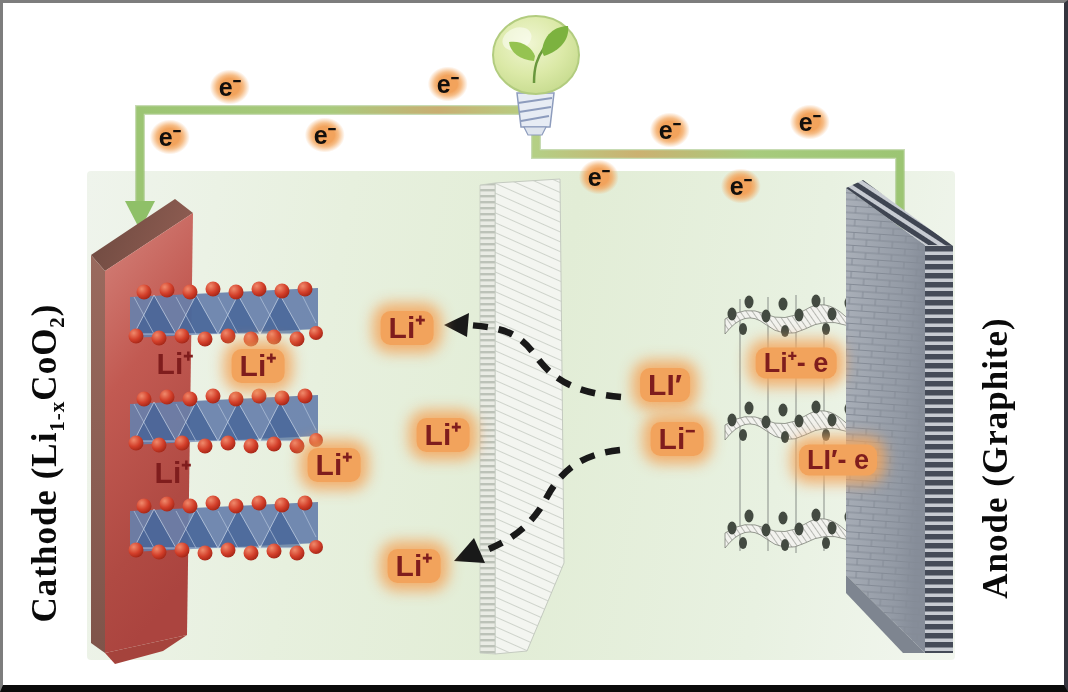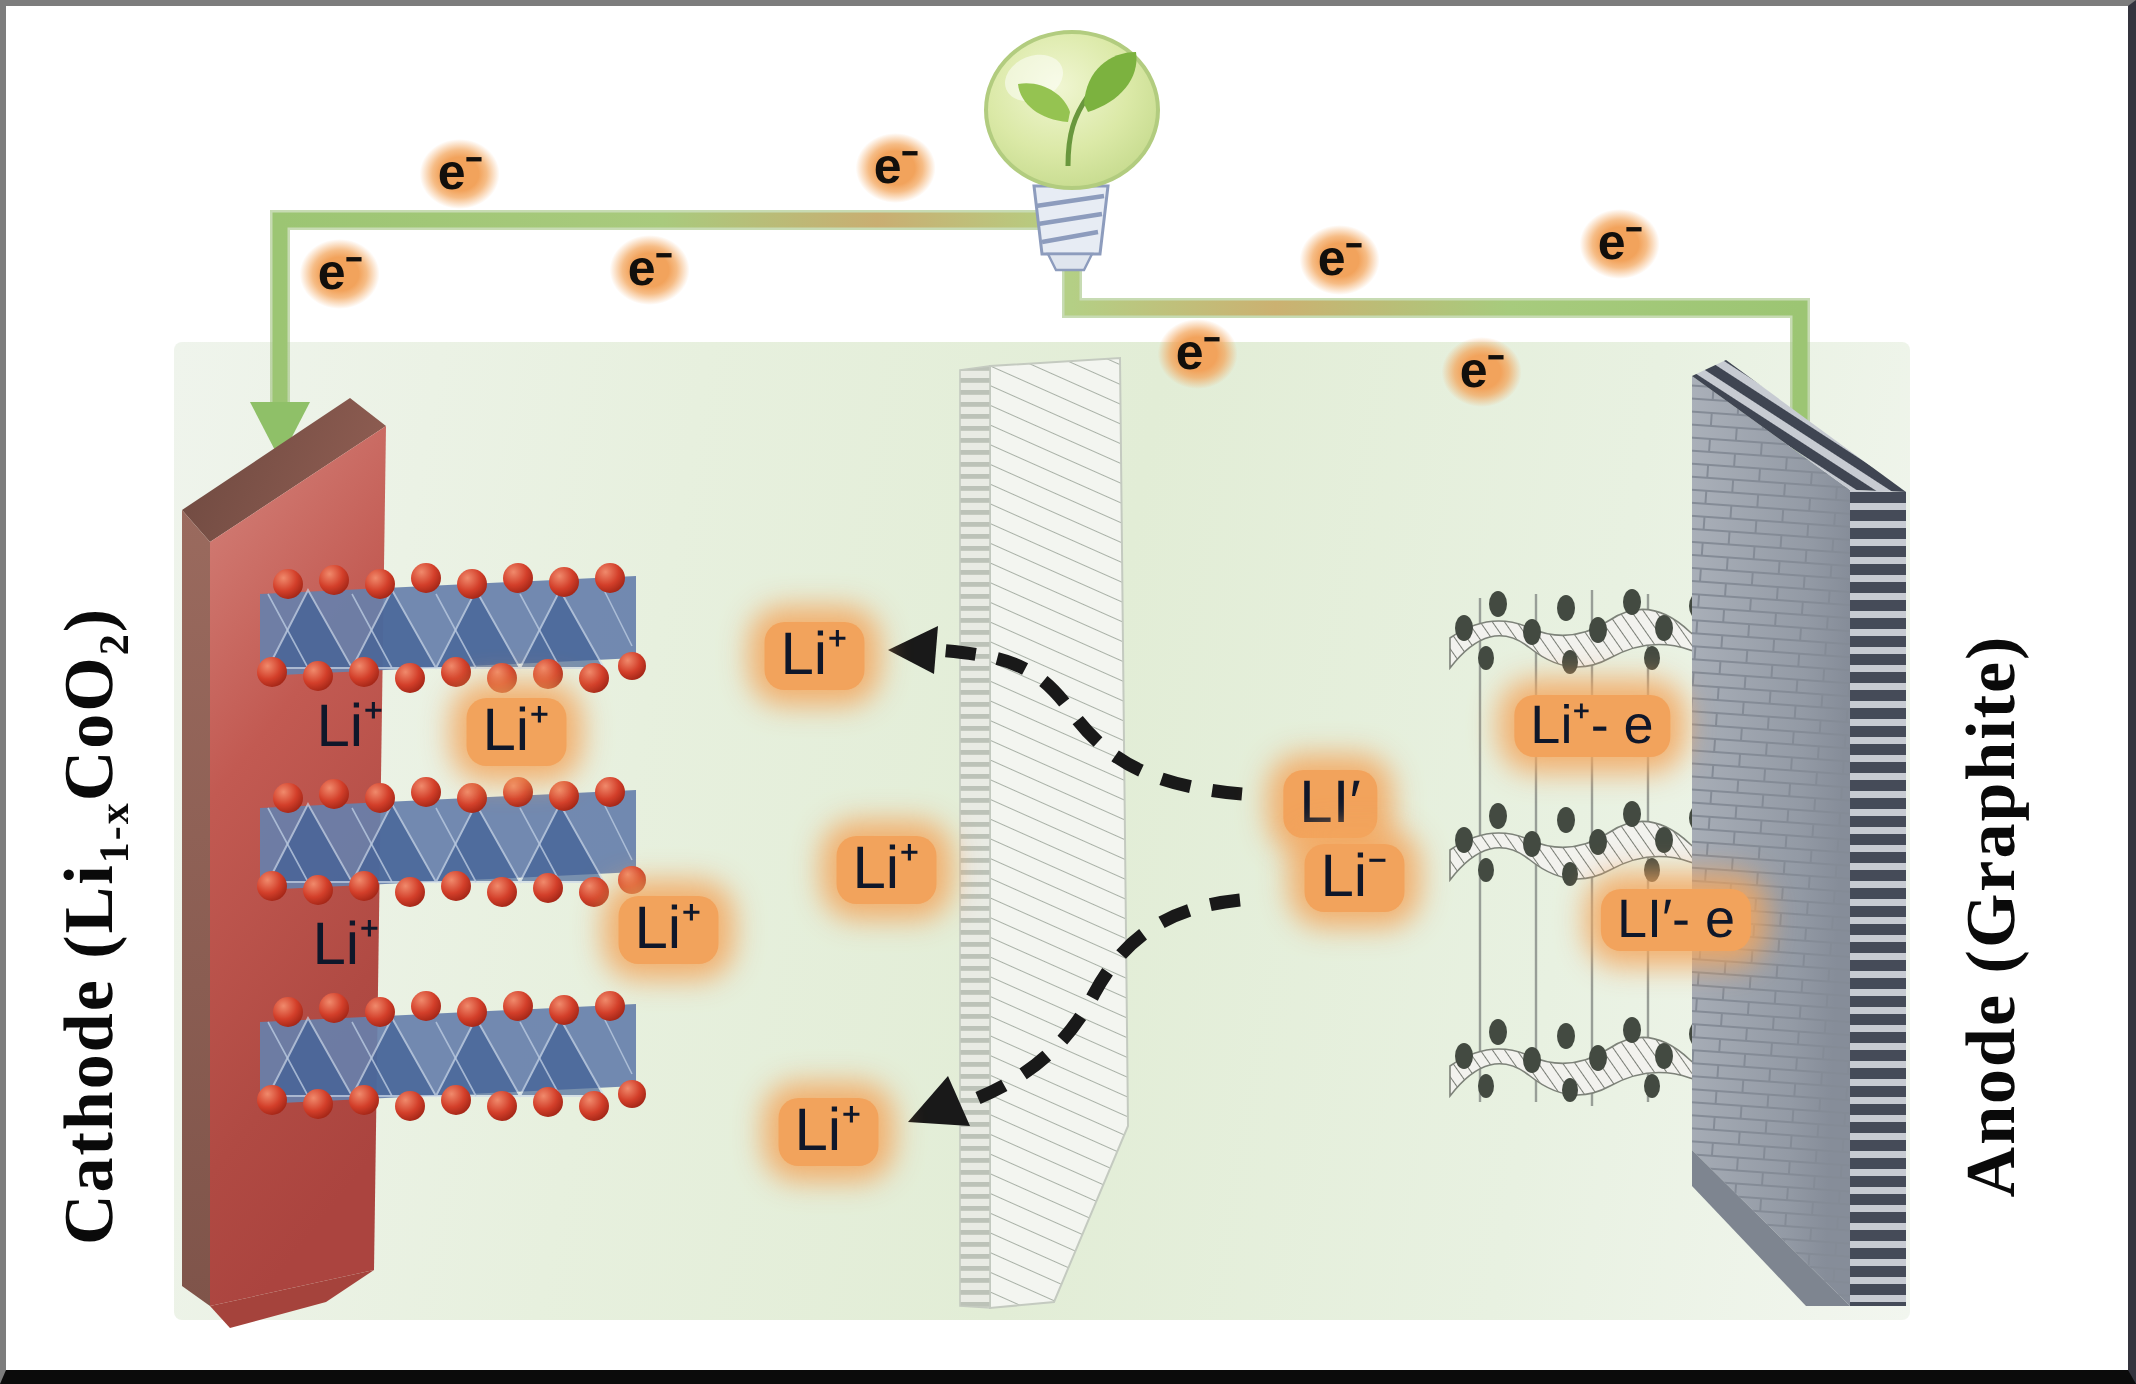--- a/index.html
+++ b/index.html
@@ -12,21 +12,21 @@
   }
   .wash{
     position:absolute;left:84px;top:168px;width:868px;height:489px;
     background:linear-gradient(100deg,#eff4ec 0%,#e7f0de 28%,#e2edd6 52%,#e8f1e1 78%,#f2f6ef 100%);
     border-radius:4px;
   }
   svg.scene{position:absolute;left:0;top:0;}
   .labels{position:absolute;left:0;top:0;width:100%;height:100%;}
   .ion{
     position:absolute;transform:translate(-50%,-50%);
-    font-weight:400;font-size:30px;color:#0f172a;line-height:1;
+    font-weight:700;font-size:30px;color:#7f1d1d;line-height:1;
     white-space:nowrap;letter-spacing:0px;
   }
   .ion.glow{
     background:#f2a35c;border-radius:10px;padding:2px 8px;
     box-shadow:0 0 14px 8px rgba(243,166,93,.85);
   }
   .ion.small{font-size:27px;}
   .electron{
     position:absolute;transform:translate(-50%,-50%);
     font-weight:900;font-size:25px;color:#120f0c;line-height:1;
@@ -255,19 +255,19 @@
     <span class="electron" style="left:596px;top:174px;">e⁻</span>
     <span class="electron" style="left:738px;top:183px;">e⁻</span>
 
     <span class="ion" style="left:172px;top:361px;">Li⁺</span>
     <span class="ion glow" style="left:255px;top:363px;">Li⁺</span>
     <span class="ion" style="left:170px;top:470px;">Li⁺</span>
     <span class="ion glow" style="left:331px;top:462px;">Li⁺</span>
     <span class="ion glow" style="left:404px;top:325px;">Li⁺</span>
     <span class="ion glow" style="left:440px;top:432px;">Li⁺</span>
     <span class="ion glow" style="left:411px;top:563px;">Li⁺</span>
-    <span class="ion glow" style="left:662px;top:399px;">LI′</span>
+    <span class="ion glow" style="left:662px;top:382px;">LI′</span>
     <span class="ion glow" style="left:674px;top:436px;">Li⁻</span>
     <span class="ion glow small" style="left:793px;top:360px;">Li⁺- e</span>
     <span class="ion glow small" style="left:835px;top:457px;">LI′- e</span>
   </div>
 
 </div>
 
 </body></html>

